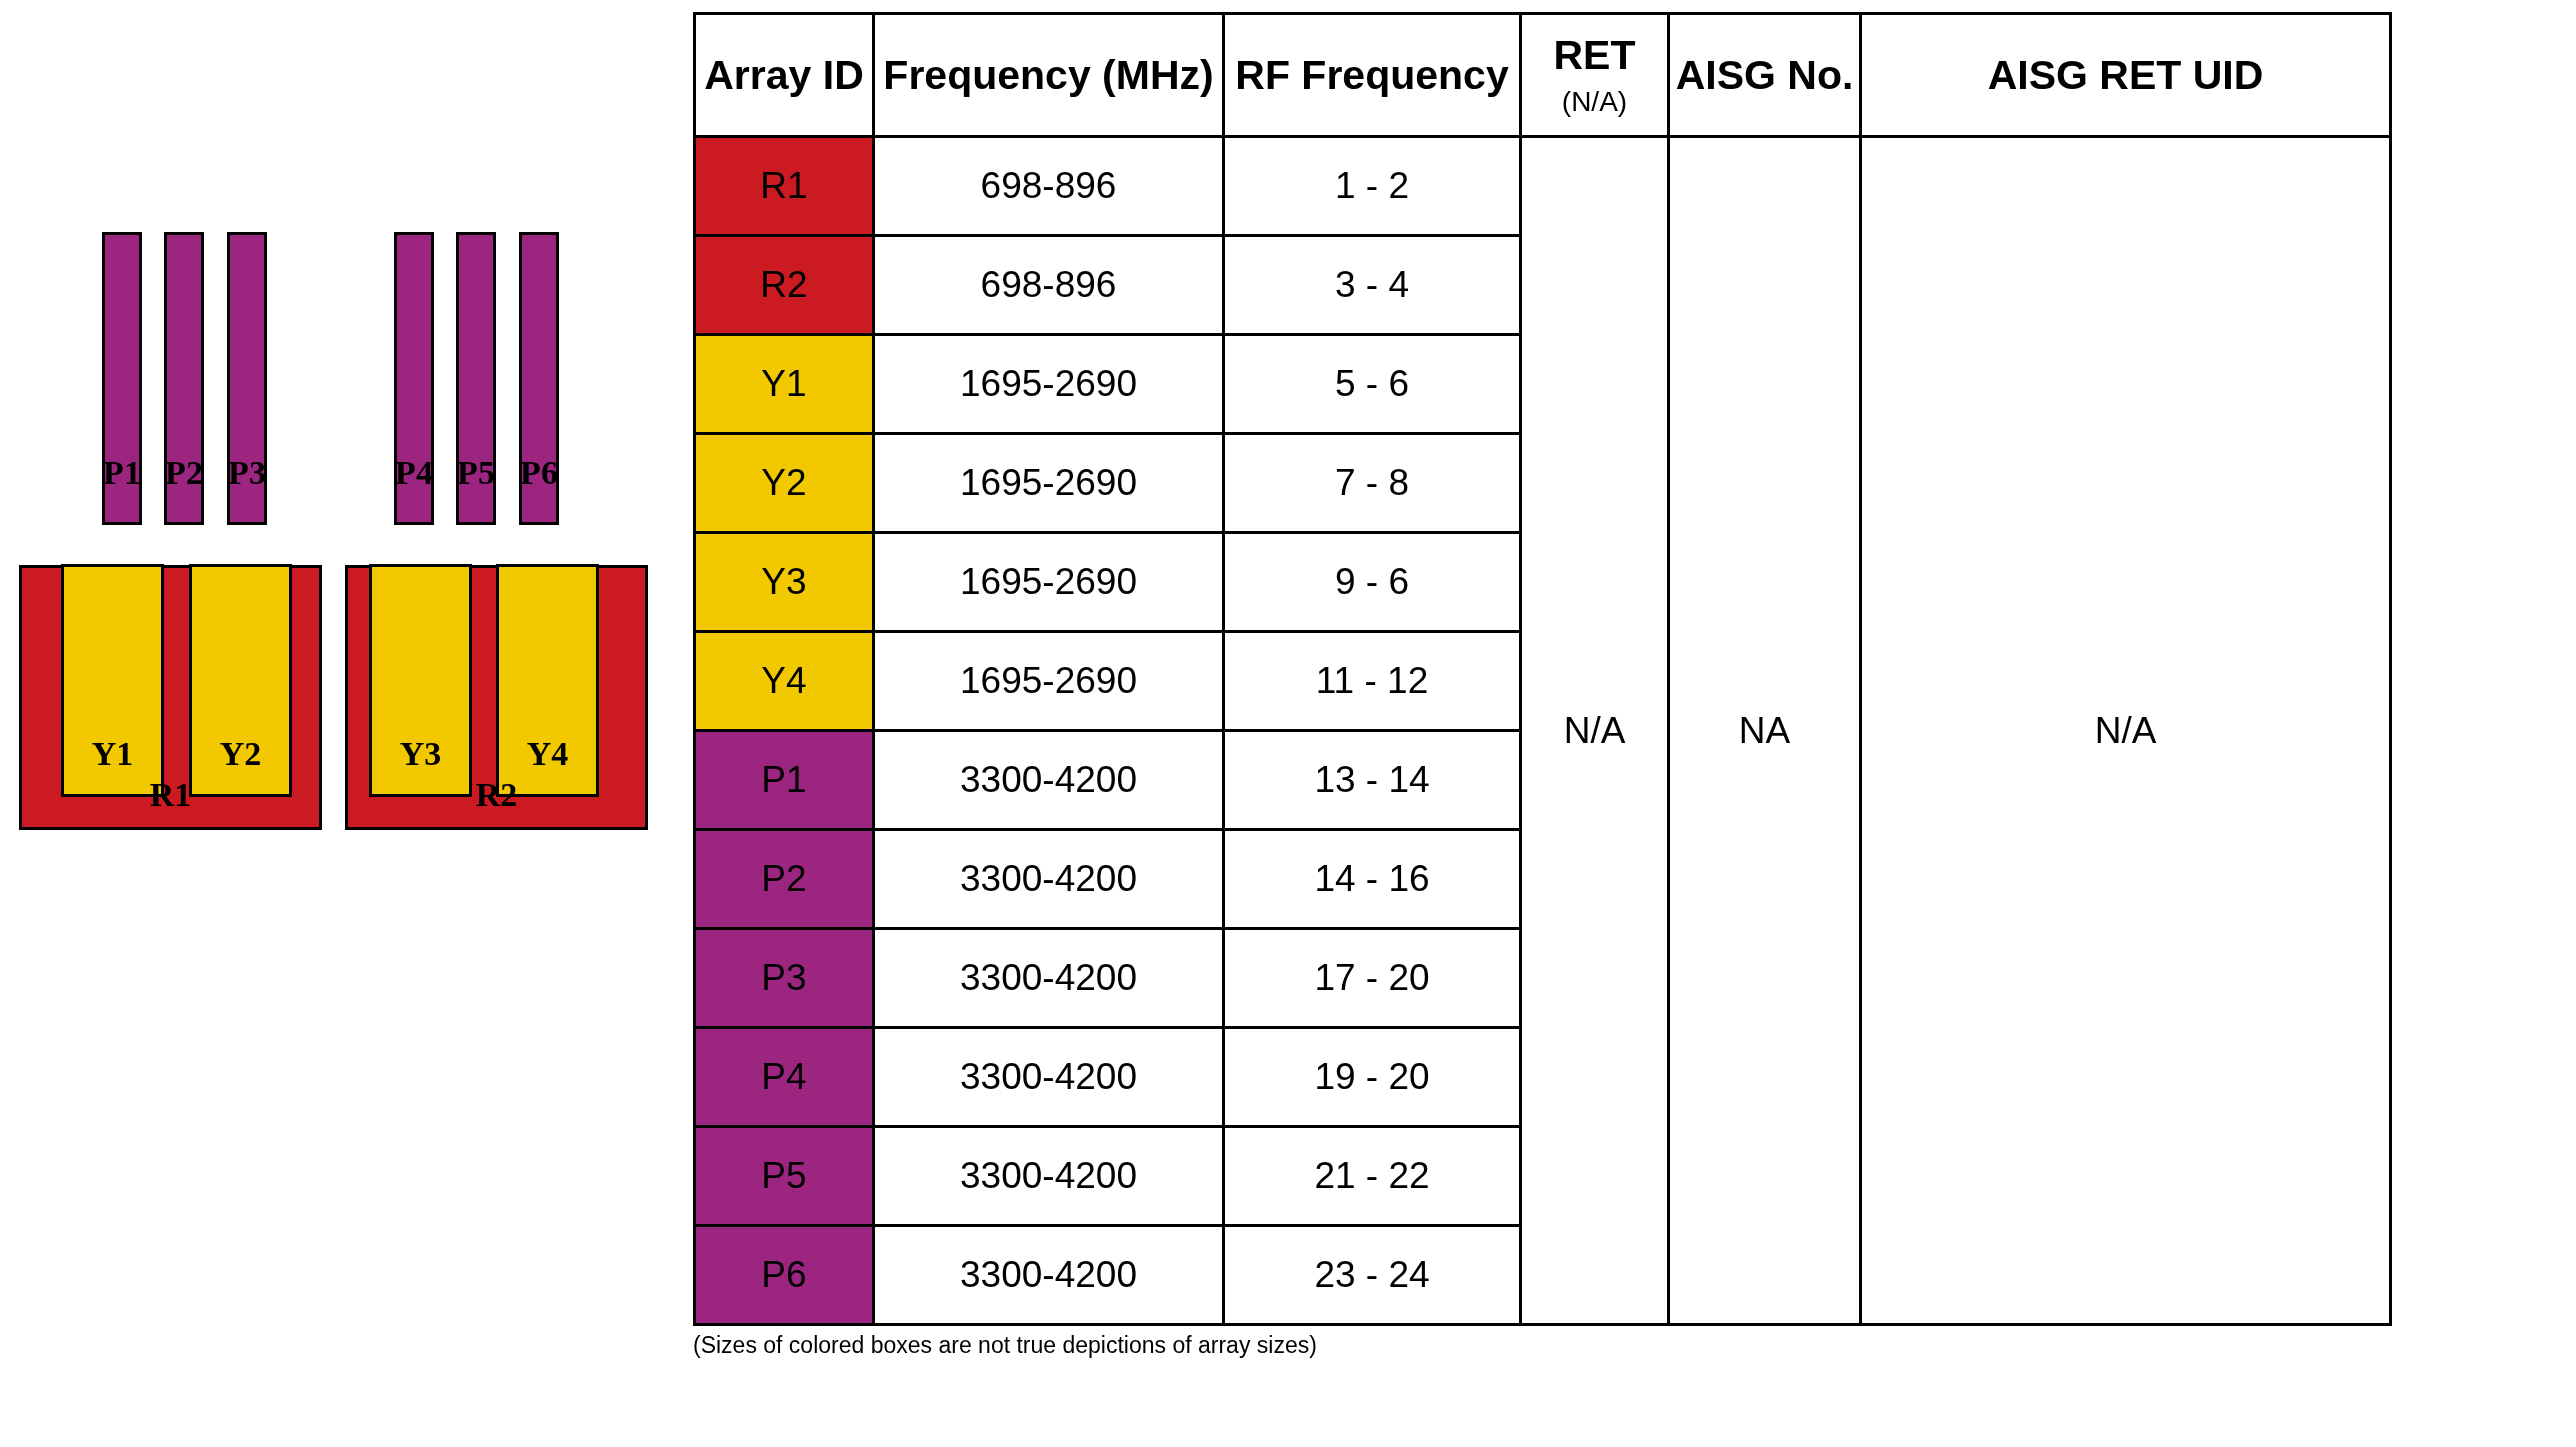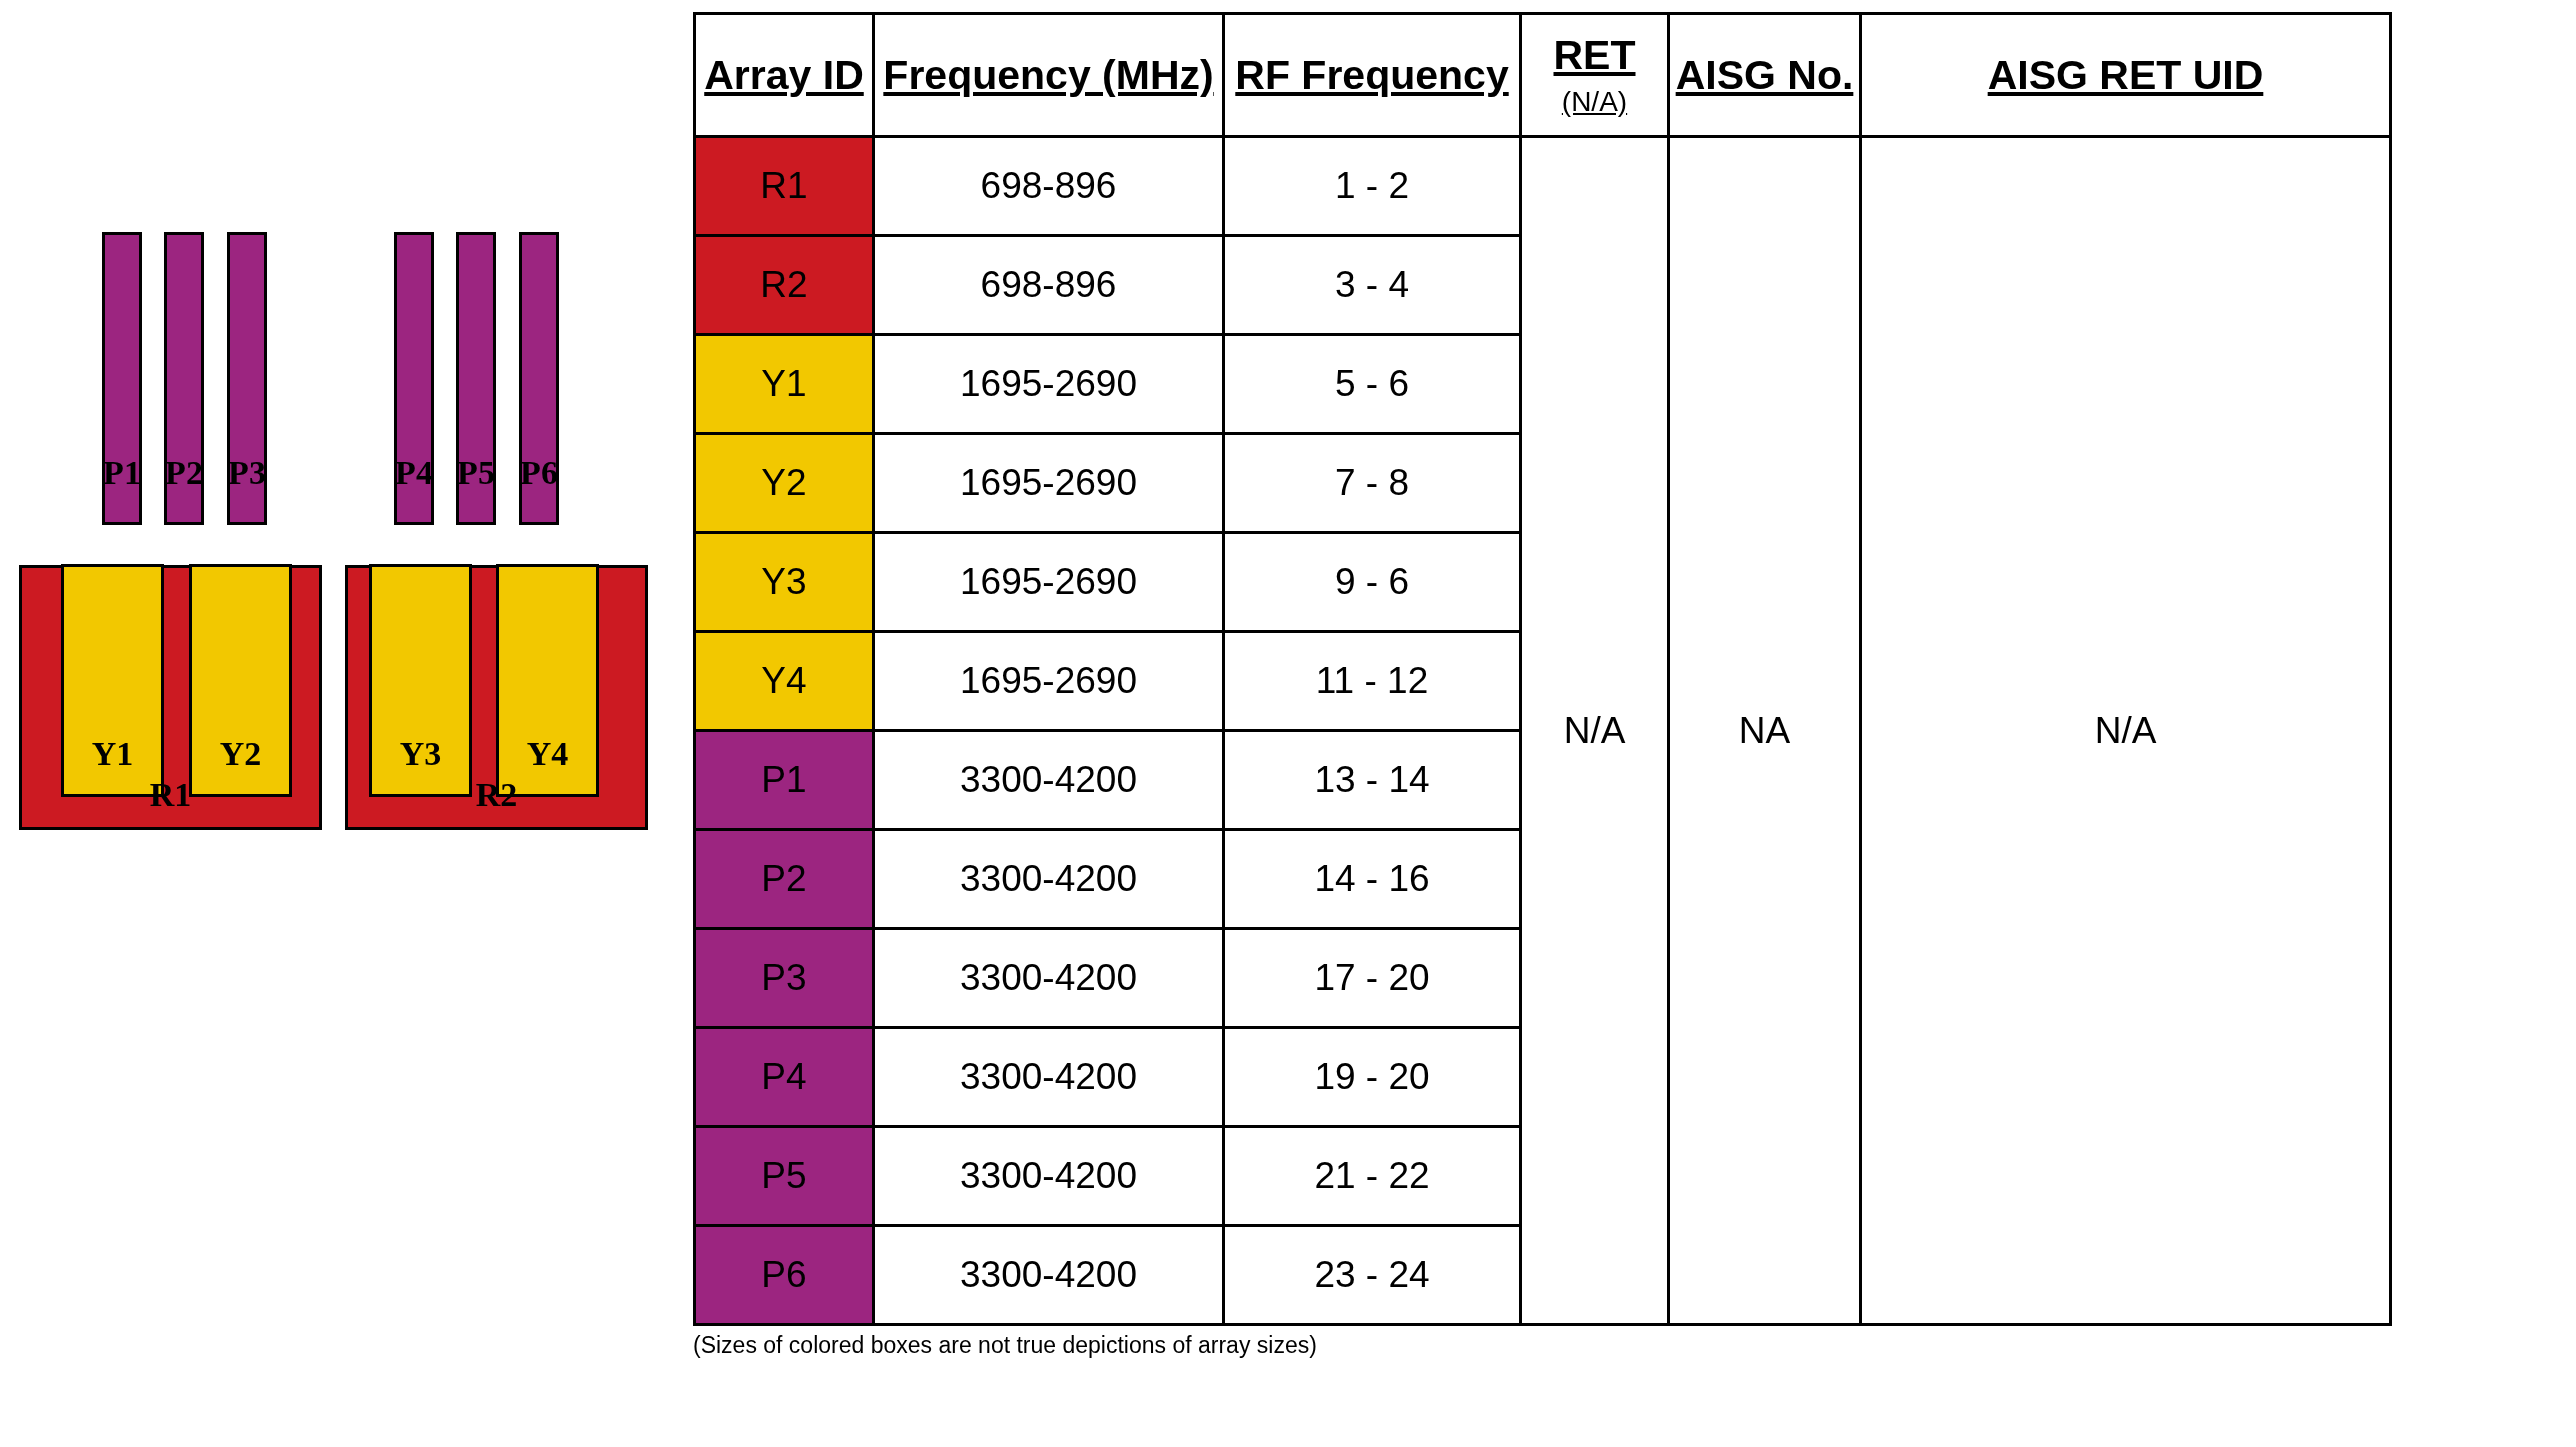--- a/index.html
+++ b/index.html
@@ -105,21 +105,20 @@
     text-align: center;
     vertical-align: middle;
     font-family: "Liberation Sans Narrow", "Liberation Sans", sans-serif;
     color: #000000;
     padding: 0;
   }
   table.spec-table thead th {
     font-size: 41px;
     font-weight: bold;
     height: 120px;
-    text-decoration: underline;
   }
   table.spec-table thead th .sub {
     display: block;
     font-size: 28px;
     font-weight: normal;
     margin-top: 6.7px;
   }
   table.spec-table tbody td {
     font-size: 37px;
     font-weight: normal;

